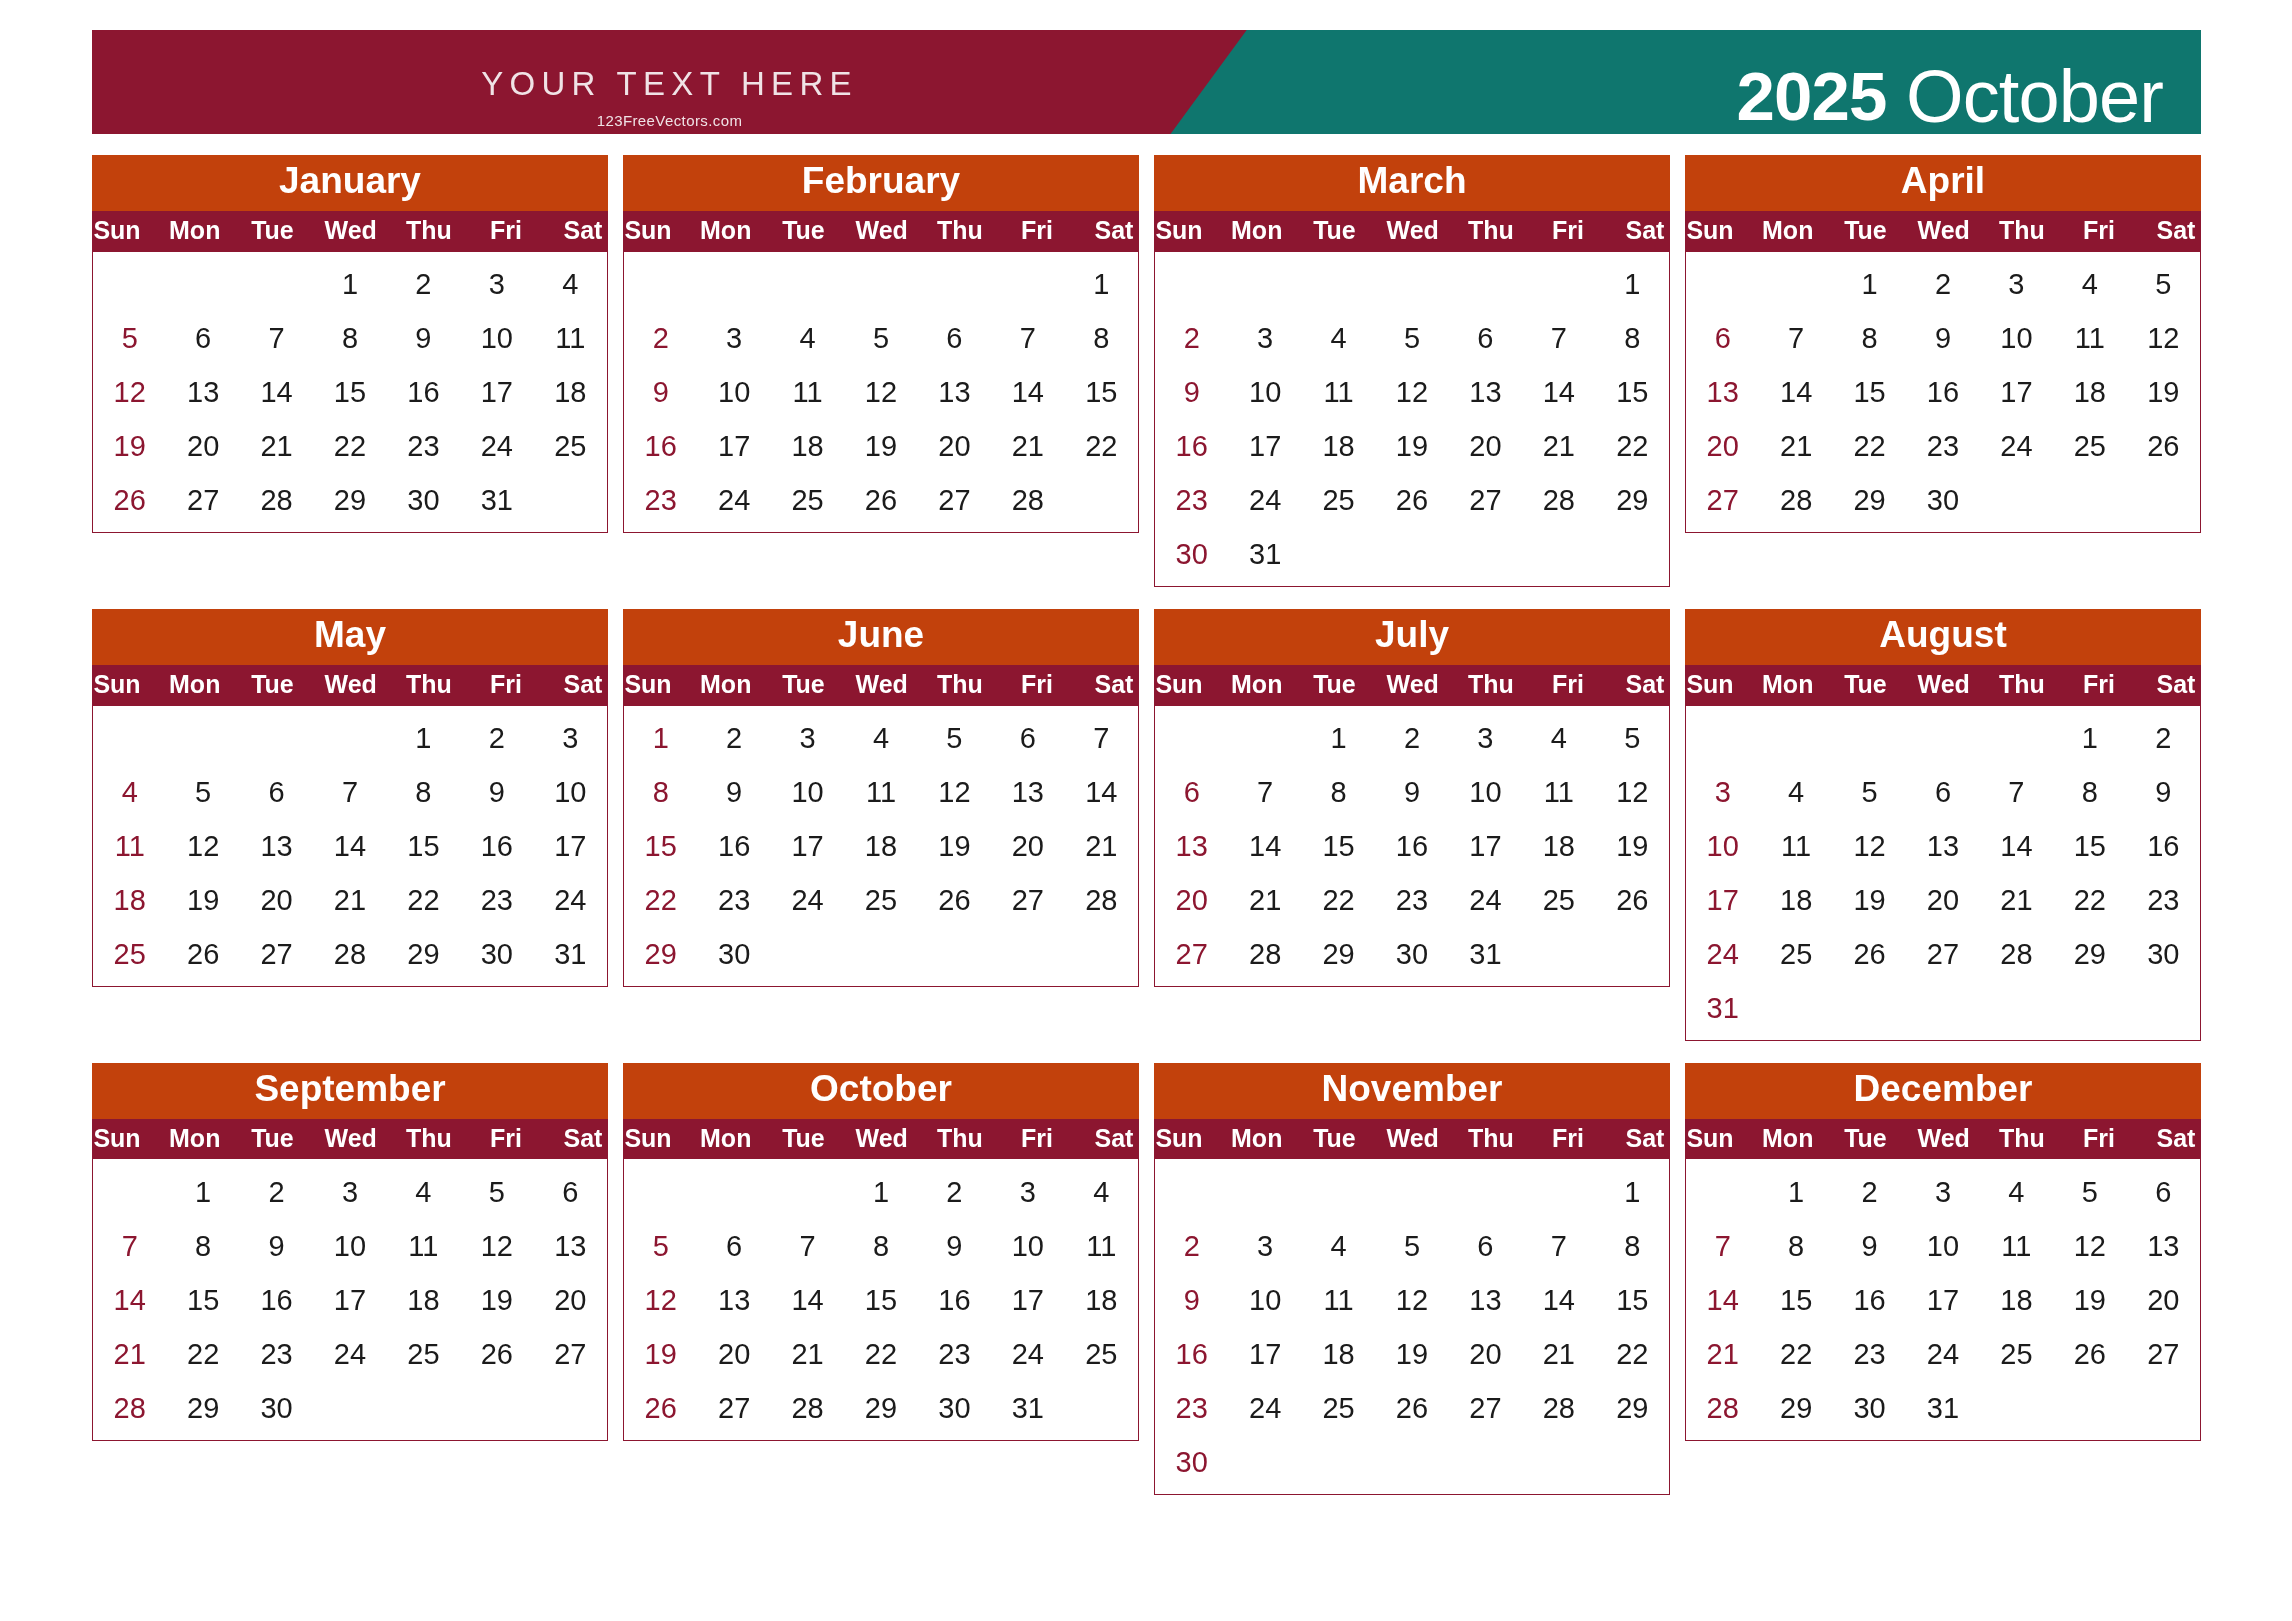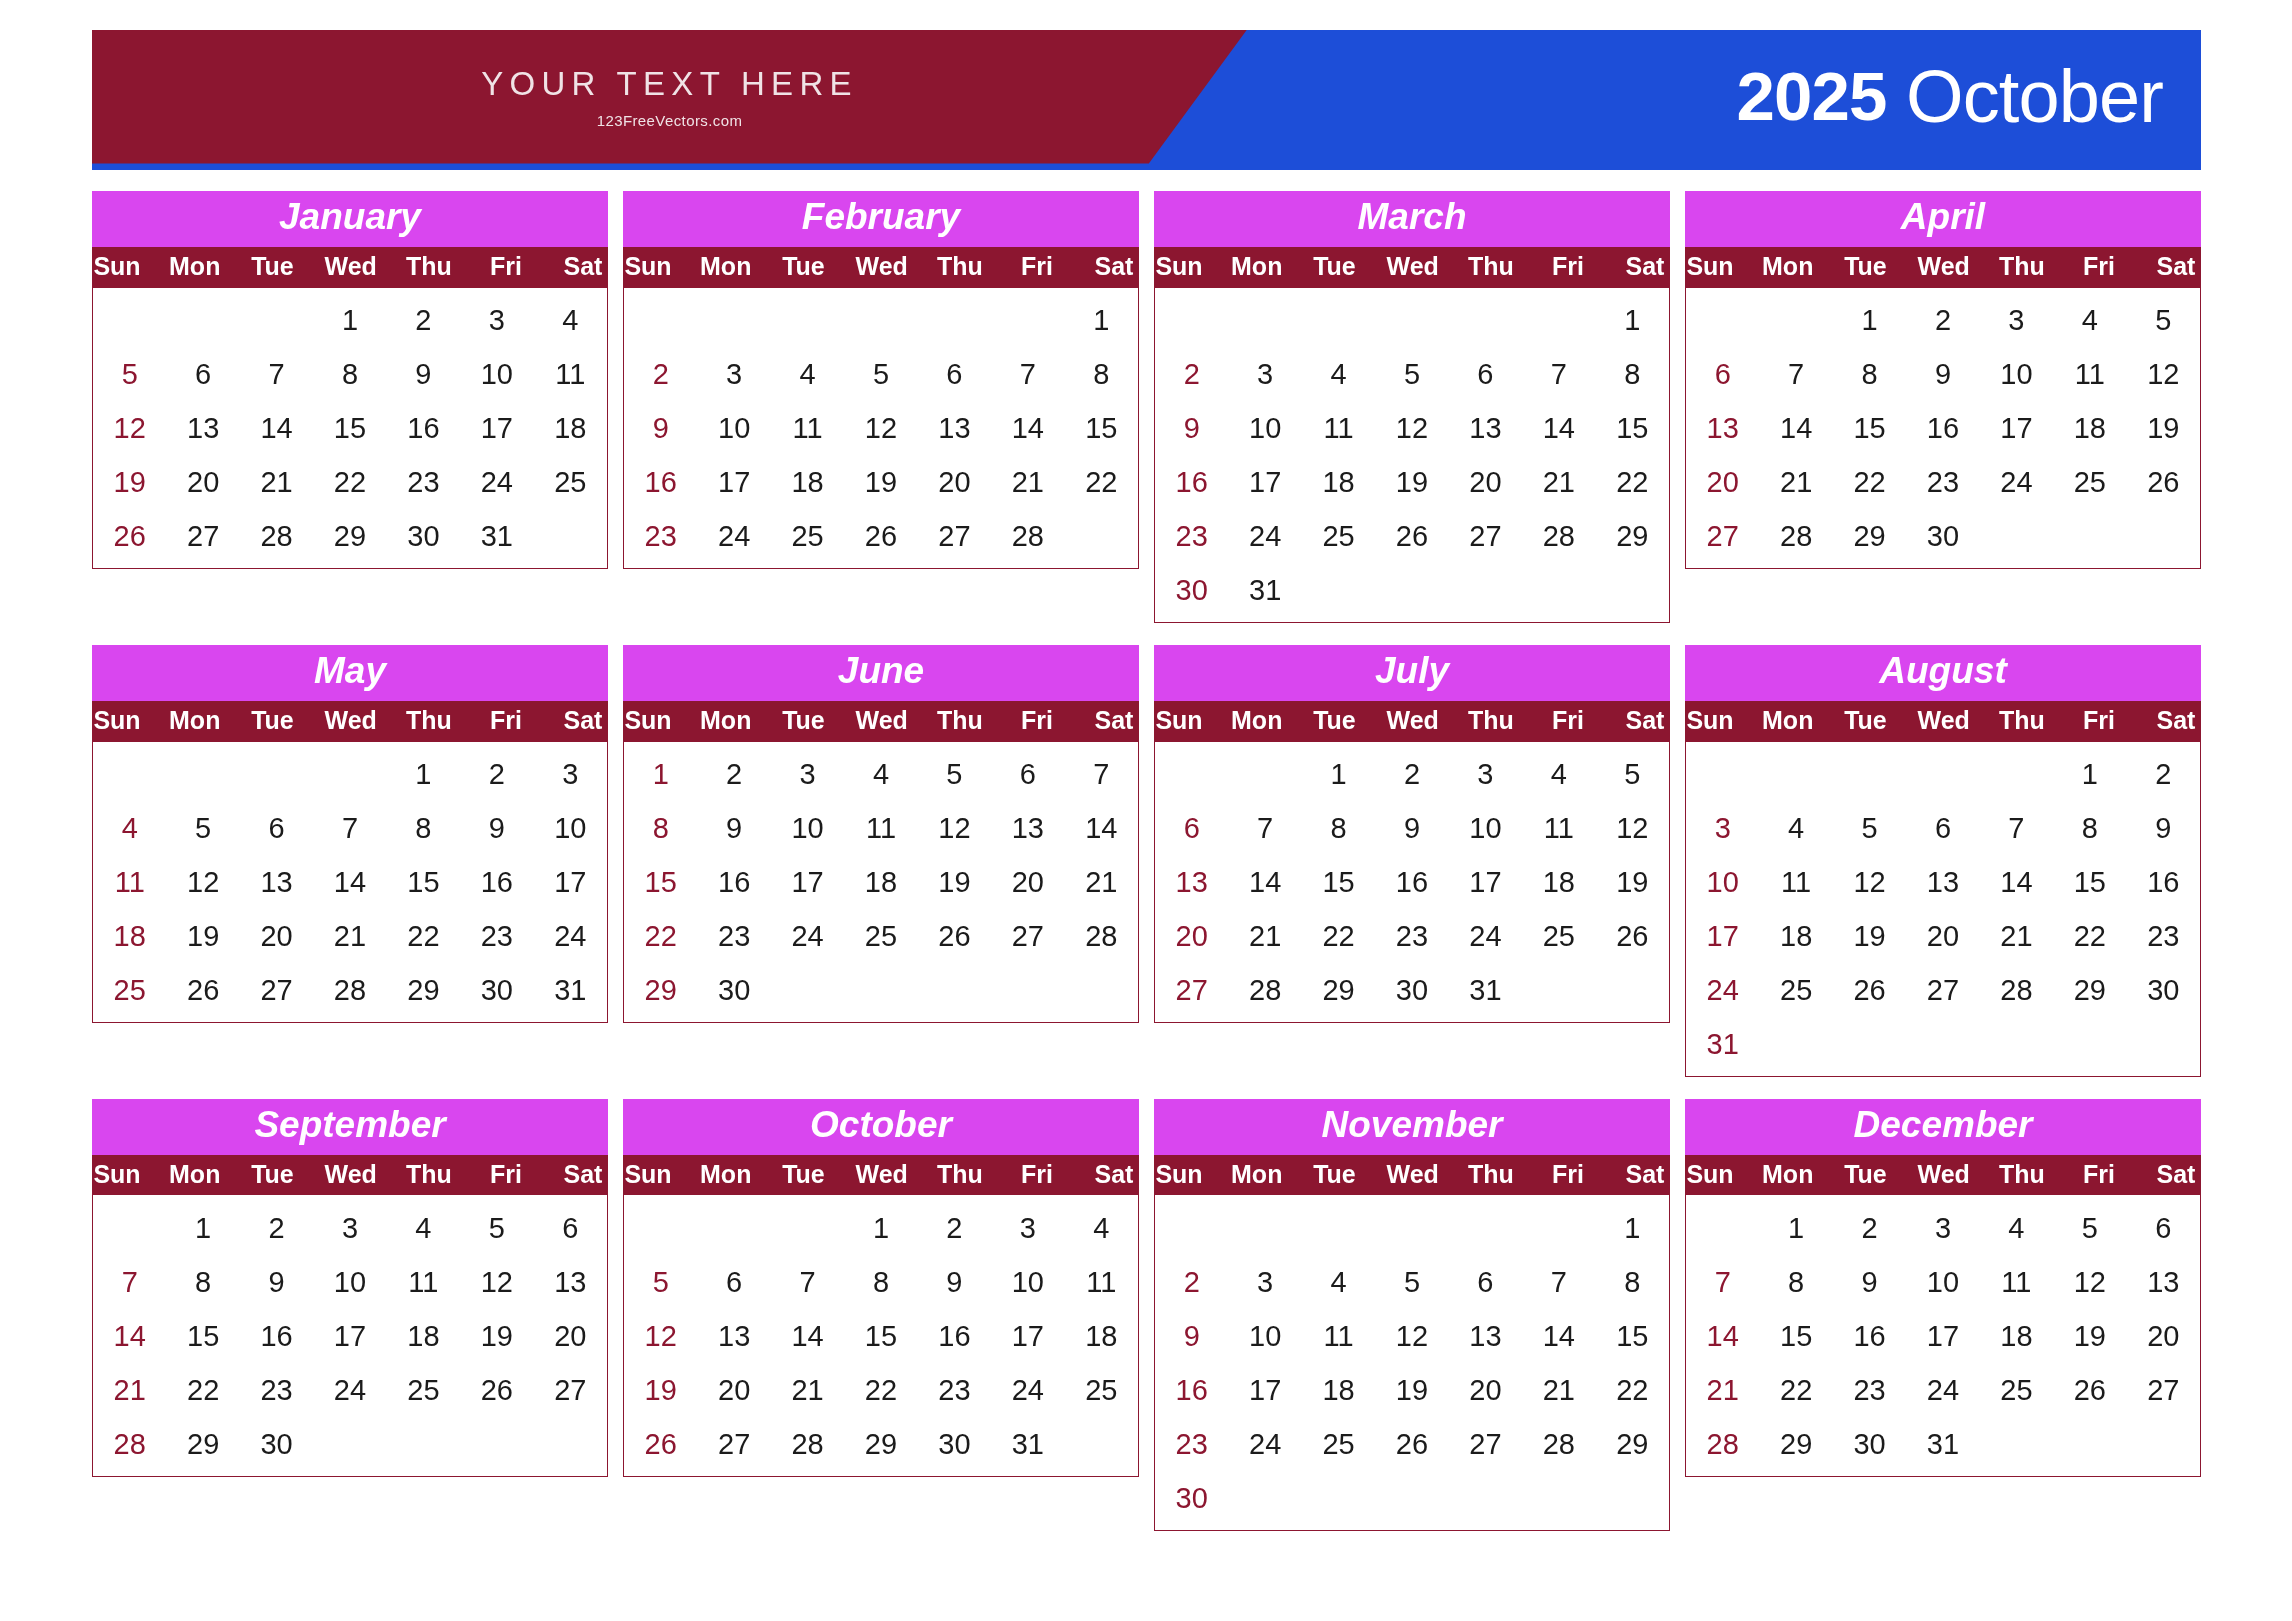--- a/index.html
+++ b/index.html
@@ -11,22 +11,22 @@
     width: 2293px;
     height: 1621px;
     font-family: "Liberation Sans", sans-serif;
     overflow: hidden;
   }
 
   
   .header {
     position: relative;
     margin: 29.6px 92px 0 92px;
-    height: 140px;
-    background: #1d4ed8;
+    height: 104px;
+    background: #0f766e;
     overflow: hidden;
   }
   .header-left {
     position: absolute;
     left: 0;
     top: 0;
     height: 134px;
     width: 1155px;
     background: #8c1630;
     
@@ -76,28 +76,27 @@
     margin: 21.5px 92px 0 92px;
     display: grid;
     grid-template-columns: repeat(4, 1fr);
     column-gap: 15px;
     row-gap: 21.5px;
   }
   .month {
     width: 100%;
   }
   .month-title {
-    background: #d946ef;
+    background: #c2410c;
     color: #ffffff;
     text-align: center;
     font-size: 37px;
     font-weight: bold;
     padding: 7.2px 0 9.9px 0;
     line-height: 1.05;
-    font-style: italic;
   }
   .dow-row {
     background: #8c1630;
     display: grid;
     grid-template-columns: repeat(7, 1fr);
     padding: 5.4px 0 6.3px 0;
     gap: 27px;
   }
   .dow {
     color: #ffffff;

